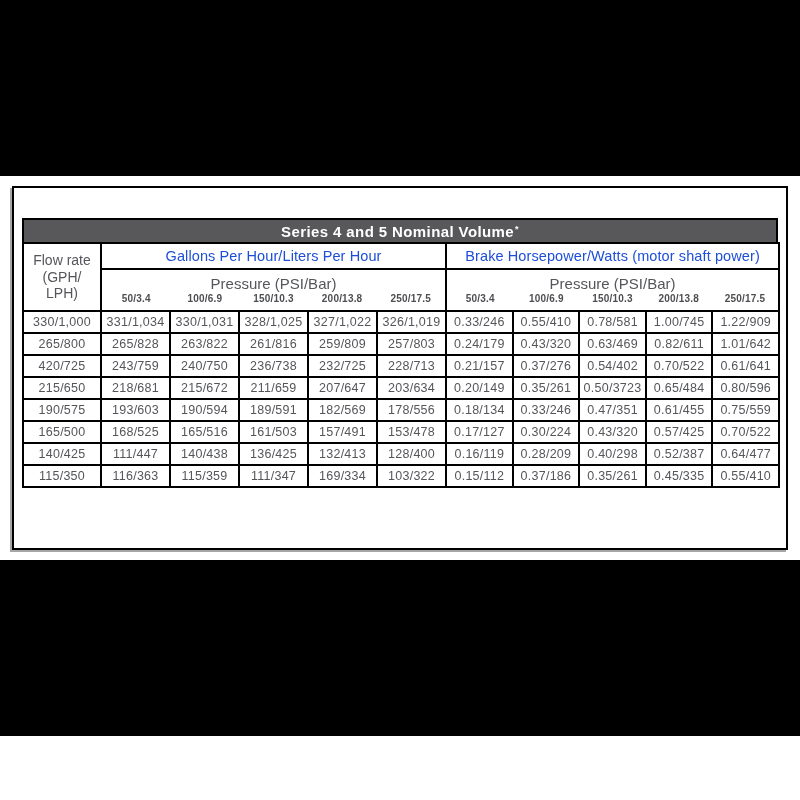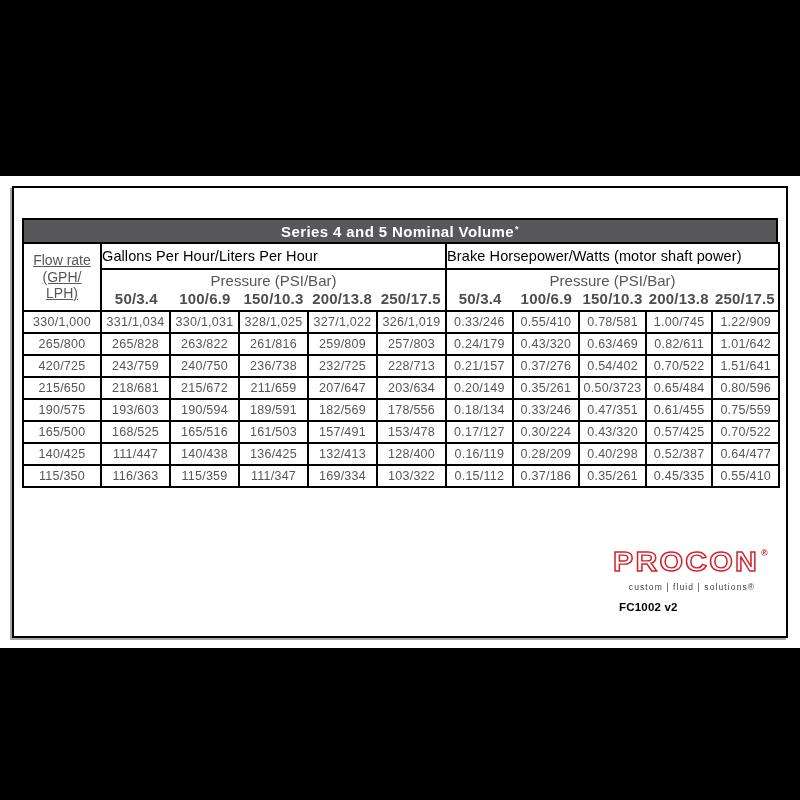--- a/index.html
+++ b/index.html
@@ -5,21 +5,21 @@
   * { margin:0; padding:0; box-sizing:border-box; }
   html,body { width:800px; height:800px; background:#ffffff; font-family:"Liberation Sans", sans-serif; overflow:hidden; }
 
   .letterbox { width:800px; background:#000000; }
   .letterbox.top { height:176px; }
   .letterbox.bottom { height:176px; margin-top:10px; }
 
   .frame {
     position:relative;
     margin:10px 12px 0 12px;
-    width:776px; height:452px;
+    width:776px; height:364px;
     border:2px solid #000;
     background:#ffffff;
     box-shadow:-2px 2px 0 rgba(0,0,0,0.35);
     padding:30px 8px 0 8px;
   }
 
   .title-bar {
     width:756px; height:24px;
     background:#58585a;
     border:2px solid #000; border-bottom:none;
@@ -38,31 +38,31 @@
   table.spec th, table.spec td { border:2px solid #000; background:#fff; }
 
   col.c-flow { width:78px; }
   col.c-gph  { width:69px; }
   col.c-bhp  { width:66.6px; }
 
   th.flow-header {
     font-weight:normal; font-size:14px; line-height:1.18;
     text-align:center; color:#55565a; vertical-align:middle;
   }
-  th.flow-header span { display:block;text-decoration:underline; }
+  th.flow-header span { display:block; }
 
   th.group-header {
     height:26px; font-weight:normal; font-size:14.5px;
-    text-align:left; color:#000000; letter-spacing:0.1px;
+    text-align:center; color:#1d4ed8; letter-spacing:0.1px;
   }
 
   th.pressure-cell { height:42px; font-weight:normal; vertical-align:middle; padding:2px 0 3px 0; }
   .pressure-title { text-align:center; font-size:15px; color:#55565a; }
   .pressure-cols { display:flex; width:100%; margin-top:1px; }
-  .pressure-cols span { flex:1; text-align:center; font-size:15px; font-weight:bold; color:#4d4e51; letter-spacing:0.2px; }
+  .pressure-cols span { flex:1; text-align:center; font-size:10px; font-weight:bold; color:#4d4e51; letter-spacing:0.2px; }
 
   tbody td {
     height:22px; text-align:center; vertical-align:middle;
     font-size:12.5px; letter-spacing:0.25px; color:#55565a;
     white-space:nowrap; overflow:hidden;
   }
 
   .brand-block {
     position:absolute; top:358px; right:13px;
     width:162px; text-align:center;
@@ -168,21 +168,21 @@
         <td>420/725</td>
         <td>243/759</td>
         <td>240/750</td>
         <td>236/738</td>
         <td>232/725</td>
         <td>228/713</td>
         <td>0.21/157</td>
         <td>0.37/276</td>
         <td>0.54/402</td>
         <td>0.70/522</td>
-        <td>1.51/641</td>
+        <td>0.61/641</td>
       </tr>
       <tr>
         <td>215/650</td>
         <td>218/681</td>
         <td>215/672</td>
         <td>211/659</td>
         <td>207/647</td>
         <td>203/634</td>
         <td>0.20/149</td>
         <td>0.35/261</td>
@@ -238,24 +238,16 @@
         <td>103/322</td>
         <td>0.15/112</td>
         <td>0.37/186</td>
         <td>0.35/261</td>
         <td>0.45/335</td>
         <td>0.55/410</td>
       </tr>
     </tbody>
   </table>
 
-  <div class="brand-block">
-    <svg width="162" height="30" viewBox="0 0 162 30">
-      <text x="2" y="25" font-family="Liberation Sans, sans-serif" font-size="28" font-weight="bold" fill="none" stroke="#d2232a" stroke-width="1.4" letter-spacing="2" textLength="146" lengthAdjust="spacingAndGlyphs">PROCON</text>
-      <text x="150" y="10" font-family="Liberation Sans, sans-serif" font-size="9" font-weight="bold" fill="#d2232a">®</text>
-    </svg>
-    <div class="brand-tagline">custom  |  fluid  |  solutions®</div>
-    <div class="doc-code">FC1002 v2</div>
-  </div>
 
 </div>
 
 <div class="letterbox bottom"></div>
 
 </body></html>

